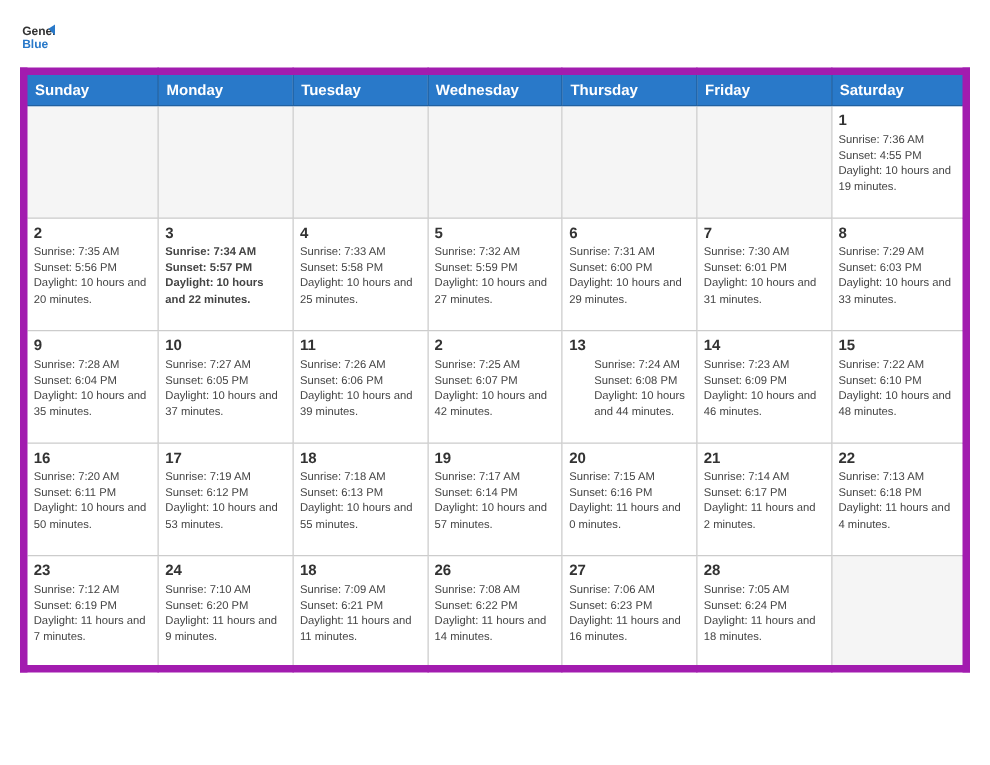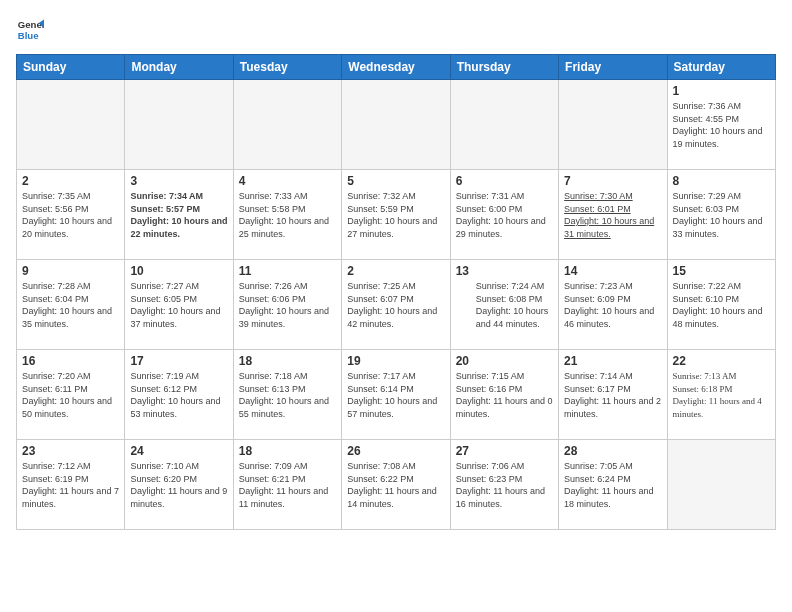--- a/index.html
+++ b/index.html
@@ -33,21 +33,21 @@
       font-weight: bold;
       color: #333;
     }
     .cal-subtitle {
       font-size: 14px;
       color: #555;
     }
     .calendar {
       width: 100%;
       border-collapse: collapse;
-      border: 1px solid #a21caf;
+      border: 6px solid #a21caf;
     }
     .calendar th {
       background: #2979c9;
       color: #fff;
       font-size: 12px;
       font-weight: bold;
       padding: 5px 6px;
       text-align: left;
       border: 1px solid #2060a0;
     }
@@ -150,21 +150,21 @@
 Daylight: 10 hours and 27 minutes.</div>
         </td>
         <td>
           <span class="day-num">6</span>
           <div class="day-info" style="white-space: pre-line;">Sunrise: 7:31 AM
 Sunset: 6:00 PM
 Daylight: 10 hours and 29 minutes.</div>
         </td>
         <td>
           <span class="day-num">7</span>
-          <div class="day-info" style="white-space: pre-line; text-decoration: underline;">Sunrise: 7:30 AM
+          <div class="day-info" style="white-space: pre-line;">Sunrise: 7:30 AM
 Sunset: 6:01 PM
 Daylight: 10 hours and 31 minutes.</div>
         </td>
         <td>
           <span class="day-num">8</span>
           <div class="day-info" style="white-space: pre-line;">Sunrise: 7:29 AM
 Sunset: 6:03 PM
 Daylight: 10 hours and 33 minutes.</div>
         </td>
       </tr>
@@ -244,21 +244,21 @@
 Daylight: 11 hours and 0 minutes.</div>
         </td>
         <td>
           <span class="day-num">21</span>
           <div class="day-info" style="white-space: pre-line;">Sunrise: 7:14 AM
 Sunset: 6:17 PM
 Daylight: 11 hours and 2 minutes.</div>
         </td>
         <td>
           <span class="day-num">22</span>
-          <div class="day-info" style="white-space: pre-line; font-family: Liberation Serif, serif;">Sunrise: 7:13 AM
+          <div class="day-info" style="white-space: pre-line;">Sunrise: 7:13 AM
 Sunset: 6:18 PM
 Daylight: 11 hours and 4 minutes.</div>
         </td>
       </tr>
       <tr class="week-row">
         <td>
           <span class="day-num">23</span>
           <div class="day-info" style="white-space: pre-line;">Sunrise: 7:12 AM
 Sunset: 6:19 PM
 Daylight: 11 hours and 7 minutes.</div>

